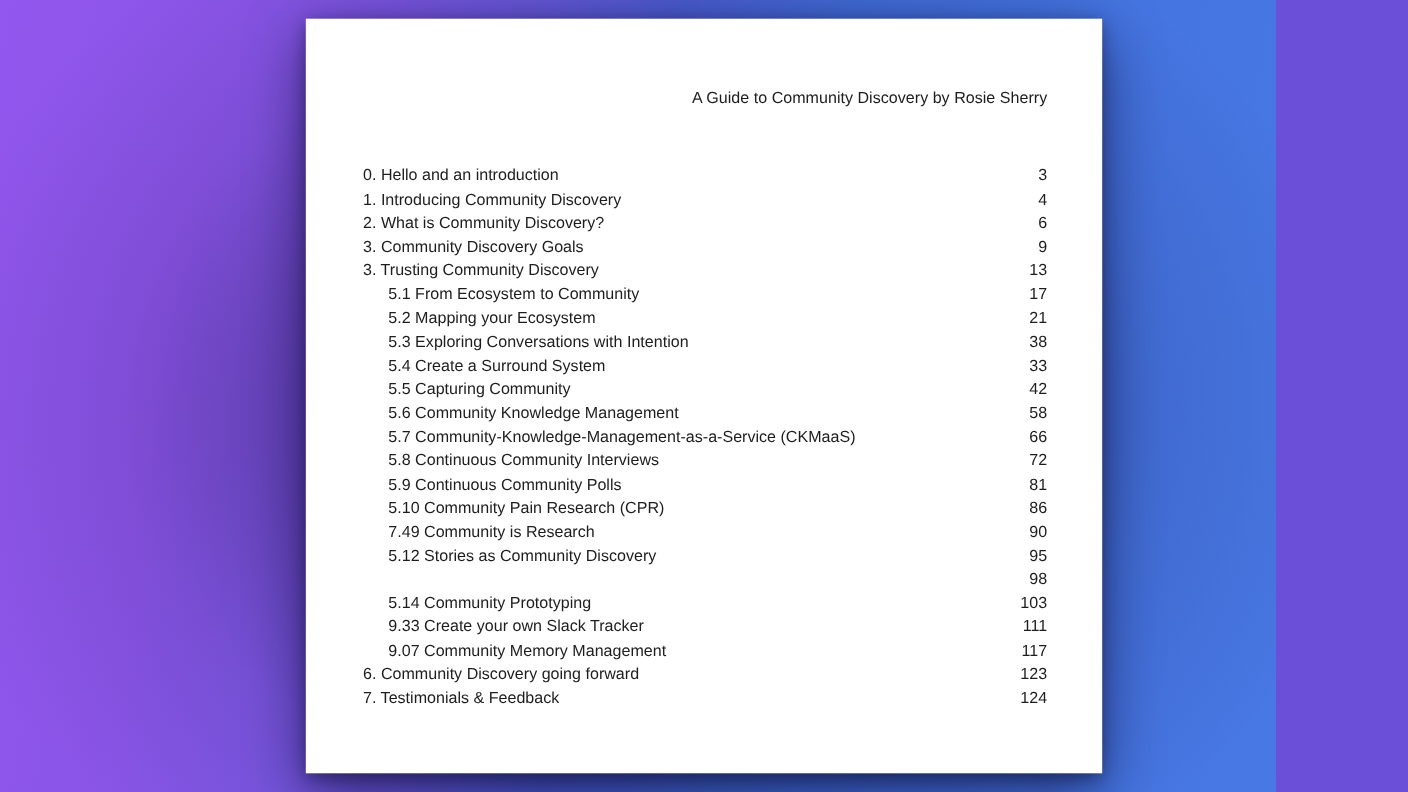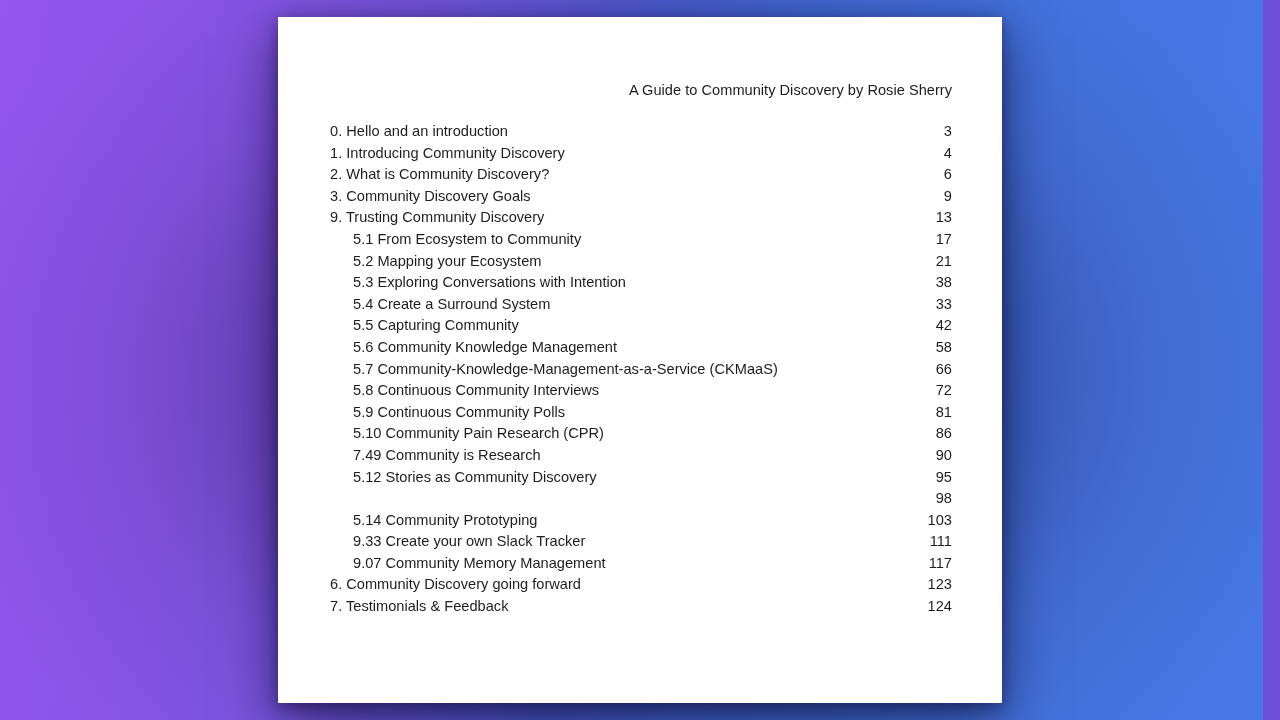--- a/index.html
+++ b/index.html
@@ -9,21 +9,21 @@
     height: 720px;
     overflow: hidden;
   }
   body {
     font-family: "Liberation Sans", sans-serif;
     background: #6b4fd8;
   }
 
   #viewport {
     position: relative;
-    width: 1263px;
+    width: 1160px;
     height: 720px;
     overflow: hidden;
   }
 
   
   #backdrop {
     position: absolute;
     inset: 0;
     background: linear-gradient(100deg,
                 #9257ee 0%,
@@ -65,21 +65,21 @@
     right: 50px;
     font-size: 14.6px;
     line-height: 20px;
     color: #1d1d1d;
     white-space: nowrap;
     letter-spacing: 0.02px;
   }
 
   #toc {
     position: absolute;
-    top: 106px;
+    top: 135px;
     left: 52px;
     right: 50px;
   }
 
   .toc-row {
     display: flex;
     align-items: baseline;
     height: 21.6px;
     font-size: 14.6px;
     color: #1d1d1d;
@@ -129,21 +129,21 @@
           <span class="toc-title">2. What is Community Discovery?</span>
           <span class="toc-filler"></span>
           <span class="toc-page">6</span>
         </div>
         <div class="toc-row level-1">
           <span class="toc-title">3. Community Discovery Goals</span>
           <span class="toc-filler"></span>
           <span class="toc-page">9</span>
         </div>
         <div class="toc-row level-1">
-          <span class="toc-title">9. Trusting Community Discovery</span>
+          <span class="toc-title">3. Trusting Community Discovery</span>
           <span class="toc-filler"></span>
           <span class="toc-page">13</span>
         </div>
         <div class="toc-row level-2">
           <span class="toc-title">5.1 From Ecosystem to Community</span>
           <span class="toc-filler"></span>
           <span class="toc-page">17</span>
         </div>
         <div class="toc-row level-2">
           <span class="toc-title">5.2 Mapping your Ecosystem</span>

